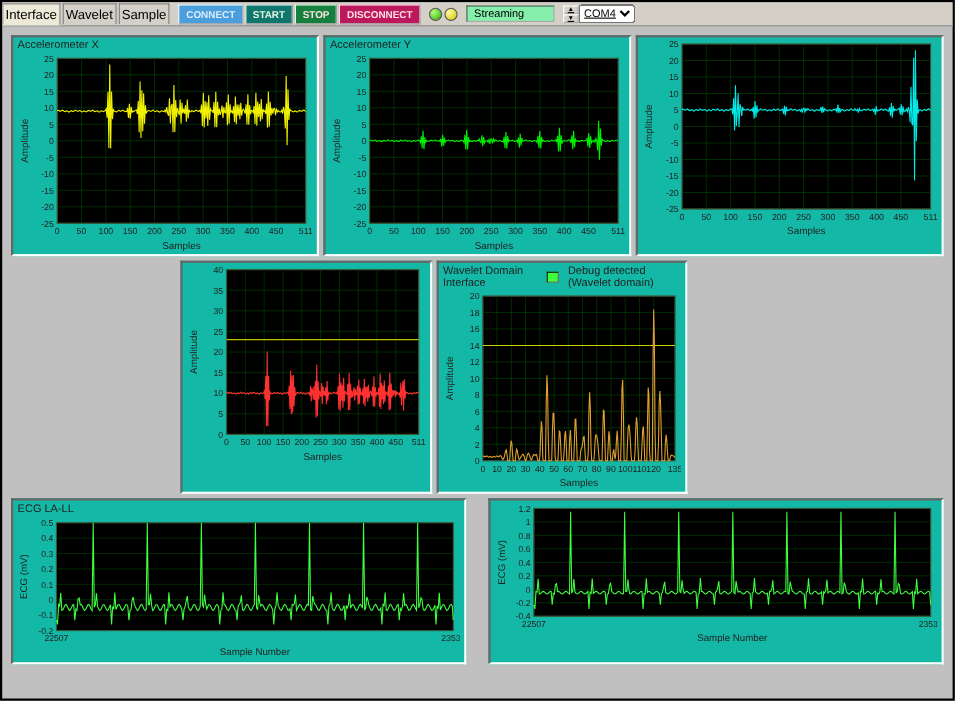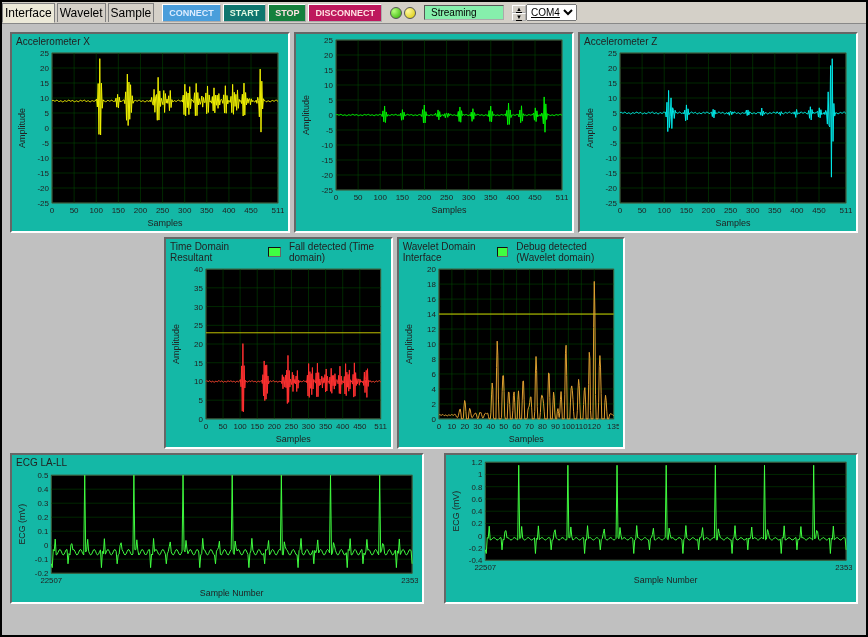--- a/index.html
+++ b/index.html
@@ -109,20 +109,23 @@
         <text x="33" y="52" text-anchor="end" font-size="8" fill="#222">10</text>
         <text x="33" y="37" text-anchor="end" font-size="8" fill="#222">15</text>
         <text x="33" y="22" text-anchor="end" font-size="8" fill="#222">20</text>
         <text x="33" y="7" text-anchor="end" font-size="8" fill="#222">25</text>
         <text x="149" y="177" text-anchor="middle" font-size="9" fill="#222">Samples</text>
         <text x="9" y="79" text-anchor="middle" font-size="9" fill="#222" transform="rotate(-90 9 79)">Amplitude</text>
         <polyline points="36,51.999999999999986 36.81003584229391,51.34949702436734 37.62007168458781,51.478885611030265 38.43010752688172,52.04894219911452 39.24014336917563,52.11854841005531 40.05017921146953,51.53777613336145 40.86021505376344,51.17402302349272 41.67025089605735,51.63903092132392 42.48028673835125,52.382011636864334 43.29032258064516,52.47889721419172 44.10035842293907,51.96385081084067 44.91039426523297,51.755383180875 45.72043010752688,52.288540162764704 46.53046594982079,52.860013304153455 47.340501792114694,52.64796288869357 48.1505376344086,51.91393481897087 48.96057347670251,51.626341855194 49.770609318996414,52.05621049110208 50.58064516129032,52.400468617579094 51.390681003584234,51.981905219907404 52.200716845878134,51.264683522248816 53.01075268817205,51.19451171237188 53.82078853046595,51.82739263921604 54.63082437275986,52.25391353539136 55.44086021505376,51.929134217628246 56.250896057347674,51.460109756548306 57.060931899641574,51.69878895110085 57.87096774193549,52.47159879930432 58.68100358422939,52.809896048550684 59.4910394265233,52.34689949030749 60.3010752688172,51.83758942316004 61.111111111111114,52.04228021560915 61.921146953405014,52.61083960047158 62.73118279569893,52.6024356915739 63.54121863799283,51.87846044933407 64.35125448028674,51.32601706848517 65.16129032258064,51.58179713949882 65.97132616487455,52.12269189044264 66.78136200716847,52.0522317036433 67.59139784946237,51.427999905714515 68.40143369175627,51.183450356043025 69.21146953405018,51.75783018160918 70.0215053763441,52.44172124569094 70.831541218638,52.39846707904215 71.6415770609319,51.86751135853228 72.45161290322581,51.78978126902085 73.26164874551972,52.40715542726376 74.07168458781362,52.89078642062391 74.88172043010752,52.54513113184716 75.69175627240143,51.82516660226513 76.50179211469535,51.67680553572441 77.31182795698925,52.165862551315385 78.12186379928315,52.40212242415733 78.93189964157706,51.8557847701569 79.74193548387098,51.36854237369106 80.55197132616487,49.954303419623585 81.36200716845877,57.99986779617281 82.17204301075269,34.509132119889486 82.9820788530466,85.43603460703935 83.7921146953405,9.62971754547192 84.6021505376344,85.99722283661288 85.41218637992831,34.14749957783184 86.22222222222223,59.27019084694669 87.03225806451613,50.74504066664943 87.84229390681003,52.03326835438797 88.65232974910394,52.12798217230129 89.46236559139786,52.68375949673319 90.27240143369175,52.53183455709933 91.08243727598565,51.76242778452746 91.89247311827957,51.328018345907736 92.70250896057348,51.69286746308356 93.51254480286738,52.17538613018374 94.32258064516128,51.96657175973367 95.13261648745521,51.32901919594984 95.94265232974911,51.217348925419685 96.75268817204301,51.88377060386905 97.56272401433692,52.47136265404771 98.37275985663082,52.207123665414954 99.18279569892474,52.53603523330297 99.99283154121864,49.159294198048656 100.80286738351253,58.19746164770119 101.61290322580646,45.36116815290981 102.42293906810036,58.898310760629116 103.23297491039426,48.12399549854078 104.04301075268818,53.09033366541823 104.85304659498208,51.94080759921037 105.66308243727599,52.42831585472098 106.47311827956989,51.75390965640622 107.28315412186379,51.144730075952 108.09318996415772,50.983203973659556 108.90322580645162,54.71587708541949 109.71326164874553,42.83476167728654 110.52329749103943,71.28575351251585 111.33333333333333,25.07664326972781 112.14336917562724,76.54583437013486 112.95340501792114,33.03914598014113 113.76344086021506,70.31517288839859 114.57347670250896,35.729257467448974 115.38351254480287,63.57432602701438 116.19354838709678,46.70670252119643 117.00358422939068,54.30936737808072 117.81362007168458,52.22588113846861 118.6236559139785,51.65004757047964 119.4336917562724,51.36307639322331 120.24372759856631,51.80531394206561 121.05376344086021,52.20443900361185 121.86379928315412,51.86559616415687 122.67383512544804,51.245574752965496 123.48387096774194,51.27642520721079 124.29390681003585,51.99816504187032 125.10394265232975,52.48861984869417 125.91397849462365,52.19611550825509 126.72401433691756,51.725100606465475 127.53405017921146,51.92681666964205 128.34408602150538,52.630409184305364 129.15412186379928,52.87635771463411 129.9641577060932,52.312533014318376 130.7741935483871,51.708959270561934 131.584229390681,51.83809654878294 132.3942652329749,52.34527917249865 133.2043010752688,52.418056077375965 134.01433691756273,51.146605459656854 134.82437275985663,52.756523831000436 135.63440860215053,48.37183558629039 136.44444444444446,54.1465574972724 137.25448028673836,56.205709017775106 138.06451612903226,40.36929951270466 138.87455197132618,63.32685702347152 139.68458781362006,47.494448047720454 140.49462365591398,45.507922581001694 141.30465949820788,71.29364251013996 142.11469534050178,28.31023958591763 142.9247311827957,71.07502247648853 143.7347670250896,41.905906811233606 144.5448028673835,57.456857912880764 145.35483870967744,49.323539924251406 146.1648745519713,52.707961895129316 146.97491039426524,55.75152292885997 147.78494623655914,41.50039173744453 148.59498207885304,63.51254720512554 149.40501792114696,44.53981891277026 150.21505376344086,54.15953681738927 151.02508960573476,50.060191941815845 151.83512544802866,54.41372778774458 152.64516129032256,46.78710018212972 153.4551971326165,61.661723870366316 154.26523297491042,41.44806833058091 155.0752688172043,58.578964835888854 155.88530465949822,50.64072891729401 156.69534050179215,52.76274655416293 157.50537634408602,52.51853206714584 158.31541218637994,51.55704683961726 159.12544802867384,51.966193140216305 159.93548387096774,52.42292726156552 160.74551971326164,52.25940483199588 161.55555555555554,51.51235385829614 162.36559139784947,51.13588010681369 163.17562724014337,51.582504288959754 163.98566308243727,52.17483081213621 164.7956989247312,52.02839509326307 165.60573476702507,51.31625933587793 166.415770609319,53.091377436681654 167.22580645161293,46.11394155329208 168.0358422939068,65.64157219683342 168.84587813620072,35.27003214266915 169.65591397849462,66.92588773920497 170.46594982078852,42.75843476011377 171.27598566308242,58.6793957281979 172.08602150537635,44.02541898030948 172.89605734767025,65.61261879340442 173.70609318996415,37.68726015629096 174.51612903225808,59.77164218862089 175.32616487455198,49.94533906810909 176.13620071684588,51.66228038713727 176.94623655913978,51.69300189353143 177.7562724014337,53.59698231500386 178.56630824372758,43.745096462631025 179.3763440860215,66.77539278317258 180.18637992831543,34.433099775816714 180.9964157706093,66.6638320224416 181.80645161290323,43.52055378859407 182.61648745519713,56.02280383262661 183.42652329749106,49.74588391828213 184.23655913978493,55.36314907584182 185.04659498207886,52.539485739838 185.85663082437276,46.99477802466568 186.66666666666666,58.137199649205186 187.47670250896059,48.41351194212247 188.28673835125448,53.24370339346572 189.09677419354838,53.650602140383825 189.90681003584228,43.92877523563631 190.7168458781362,64.74111637771315 191.5268817204301,36.95658158778048 192.336917562724,63.47291445531499 193.1469534050179,45.9308370783818 193.95698924731184,53.076424632137545 194.76702508960574,51.834859195197396 195.57706093189964,54.19010305642857 196.38709677419357,47.53277339482317 197.19713261648744,61.92189606182467 198.00716845878136,38.833888057169915 198.81720430107526,63.84197893683468 199.62724014336916,46.02808225507762 200.4372759856631,56.26645028582426 201.247311827957,46.128356784829606 202.05734767025092,59.35864798166453 202.8673835125448,44.53439286195466 203.67741935483872,56.057186441489236 204.48745519713262,51.24283805482105 205.29749103942652,50.26719293162395 206.10752688172042,51.645125615160595 206.91756272401435,54.404956727079124 207.72759856630825,45.84108331059252 208.53763440860214,64.07778824374245 209.34767025089607,36.73349496216777 210.15770609318994,64.29544419252763 210.96774193548387,46.48851222116737 211.77777777777777,54.87929511647205 212.5878136200717,51.446090099331286 213.39784946236557,51.73242352737422 214.2078853046595,53.377932069569184 215.01792114695343,47.33517450775837 215.8279569892473,63.701281946710054 216.63799283154123,35.33470502995253 217.44802867383513,65.29841121536253 218.25806451612902,43.2951172929901 219.06810035842292,57.40272195871657 219.87813620071685,45.29944270180431 220.68817204301075,61.34989593385579 221.49820788530465,40.92695987765734 222.30824372759858,59.351784485759026 223.11827956989248,50.36340643656327 223.92831541218638,52.439453212523304 224.73835125448028,51.56072996192303 225.5483870967742,54.526258170966216 226.35842293906808,45.165881018421175 227.168458781362,67.02813229734114 227.9784946236559,34.108289047838525 228.7885304659498,66.12087544545878 229.59856630824373,43.494232466130896 230.40860215053763,55.96088573146916 231.21863799283156,49.22385570383166 232.02867383512543,54.26099157222609 232.83870967741936,50.06782353336426 233.64874551971326,49.72058046955078 234.45878136200716,55.730195582388916 235.2688172043011,49.7842236800777 236.078853046595,52.85124939246903 236.88888888888889,51.42726064771341 237.69892473118279,52.422155018187496 238.5089605734767,52.86356575234656 239.3189964157706,52.73161281281314 240.1290322580645,51.07259721218415 240.9390681003584,54.349756733786734 241.74910394265234,48.261225604906556 242.55913978494624,51.63509598328726 243.36917562724014,67.87927329756322 244.17921146953407,20.110450662718478 244.98924731182794,83.12332506841722 245.79928315412187,32.184947890554014 246.60931899641577,59.97493322784247 247.41935483870967,49.73500748157609 248.2293906810036,51.65820056373214 249.0394265232975,51.65957139820259 249.84946236559142,52.48038749589378 250.6594982078853,52.695928519747824 251.46953405017922,52.188367495095534 252.27956989247312,51.81537116991079 253.08960573476702,52.18461915220851 253.89964157706092,52.752550540616895 254.70967741935485,52.62103540537615 255.51971326164875,51.86208479814424 256.3297491039426,51.428685012695766 257.13978494623655,51.78017384066503 257.9498207885305,52.233075442576336 258.7598566308244,51.98520567778512 259.5698924731183,51.30964373946266 260.3799283154122,51.16685842215246 261.1899641577061,51.80157537010484 262,52.379442610496554" fill="none" stroke="#f0f000" stroke-width="1"></polyline>
       </svg>
   </div>
   <div class="panel">
+    <div class="panel-title">
+        <span>Accelerometer Y</span>
+      </div>
     <svg class="plot" id="plot-accel_y" height="180" viewBox="0 0 268 180">
         <rect x="36" y="4" width="226" height="150" fill="#000000" stroke="#666"></rect>
         <line x1="36" x2="36" y1="4" y2="154" stroke="#005000" stroke-width="0.5"></line>
         <line x1="58.11350293542074" x2="58.11350293542074" y1="4" y2="154" stroke="#005000" stroke-width="0.5"></line>
         <line x1="80.22700587084148" x2="80.22700587084148" y1="4" y2="154" stroke="#005000" stroke-width="0.5"></line>
         <line x1="102.34050880626222" x2="102.34050880626222" y1="4" y2="154" stroke="#005000" stroke-width="0.5"></line>
         <line x1="124.45401174168298" x2="124.45401174168298" y1="4" y2="154" stroke="#005000" stroke-width="0.5"></line>
         <line x1="146.5675146771037" x2="146.5675146771037" y1="4" y2="154" stroke="#005000" stroke-width="0.5"></line>
         <line x1="168.68101761252444" x2="168.68101761252444" y1="4" y2="154" stroke="#005000" stroke-width="0.5"></line>
         <line x1="190.79452054794518" x2="190.79452054794518" y1="4" y2="154" stroke="#005000" stroke-width="0.5"></line>
@@ -161,23 +164,20 @@
         <text x="33" y="52" text-anchor="end" font-size="8" fill="#222">10</text>
         <text x="33" y="37" text-anchor="end" font-size="8" fill="#222">15</text>
         <text x="33" y="22" text-anchor="end" font-size="8" fill="#222">20</text>
         <text x="33" y="7" text-anchor="end" font-size="8" fill="#222">25</text>
         <text x="149" y="177" text-anchor="middle" font-size="9" fill="#222">Samples</text>
         <text x="9" y="79" text-anchor="middle" font-size="9" fill="#222" transform="rotate(-90 9 79)">Amplitude</text>
         <polyline points="36,79 36.81003584229391,78.45791418697277 37.62007168458781,78.56573800919189 38.43010752688172,79.04078516592877 39.24014336917563,79.09879034171279 40.05017921146953,78.61481344446788 40.86021505376344,78.3116858529106 41.67025089605735,78.69919243443661 42.48028673835125,79.31834303072027 43.29032258064516,79.39908101182644 44.10035842293907,78.96987567570056 44.91039426523297,78.79615265072917 45.72043010752688,79.24045013563725 46.53046594982079,79.71667775346121 47.340501792114694,79.5399690739113 48.1505376344086,78.92827901580905 48.96057347670251,78.68861821266165 49.770609318996414,79.0468420759184 50.58064516129032,79.33372384798258 51.390681003584234,78.98492101658951 52.200716845878134,78.38723626854068 53.01075268817205,78.3287597603099 53.82078853046595,78.85616053268002 54.63082437275986,79.21159461282616 55.44086021505376,78.94094518135685 56.250896057347674,78.55009146379024 57.060931899641574,78.74899079258402 57.87096774193549,79.39299899942026 58.68100358422939,79.67491337379222 59.4910394265233,79.28908290858959 60.3010752688172,78.86465785263336 61.111111111111114,79.03523351300761 61.921146953405014,79.50903300039298 62.73118279569893,79.50202974297825 63.54121863799283,78.89871704111172 64.35125448028674,78.43834755707097 65.16129032258064,78.65149761624902 65.97132616487455,79.10224324203553 66.78136200716847,79.04352641970274 67.59139784946237,78.5233332547621 68.40143369175627,78.31954196336919 69.21146953405018,78.79819181800764 70.0215053763441,79.36810103807578 70.831541218638,79.33205589920179 71.6415770609319,78.88959279877689 72.45161290322581,78.82481772418404 73.26164874551972,79.33929618938646 74.07168458781362,79.7423220171866 74.88172043010752,79.45427594320596 75.69175627240143,78.85430550188761 76.50179211469535,78.73067127977033 77.31182795698925,79.13821879276281 78.12186379928315,79.33512093479865 78.93189964157706,78.88946882170166 79.74193548387098,78.32628173085429 80.55197132616487,78.44028772071191 81.36200716845877,78.61919096531425 82.17204301075269,80.60768739404104 82.9820788530466,74.8892825658256 83.7921146953405,85.81584731330155 84.6021505376344,69.96947084216522 85.41218637992831,86.55099099079769 86.22222222222223,75.94664970026646 87.03225806451613,80.43647204659949 87.84229390681003,78.58657027245837 88.65232974910394,79.15412306524091 89.46236559139786,79.56749632036775 90.27240143369175,79.44310582487608 91.08243727598565,78.80202315377288 91.89247311827957,78.44001528825646 92.70250896057348,78.7440562192363 93.51254480286738,79.14615510848644 94.32258064516128,78.97214313311137 95.13261648745521,78.4408493299582 95.94265232974911,78.34840136273658 96.75268817204301,78.89931784622215 97.56272401433692,79.39807015290822 98.37275985663082,79.26695032215213 99.18279569892474,78.67546977831286 99.99283154121864,79.6212533755824 100.80286738351253,77.131980552653 101.61290322580646,84.25404608424272 102.42293906810036,73.63551194888718 103.23297491039426,83.56361829252582 104.04301075268818,76.17647344759014 104.85304659498208,80.1659754401522 105.66308243727599,79.09242096265886 106.47311827956989,78.82319113021565 107.28315412186379,78.28968577155104 108.09318996415772,78.46972447763342 108.90322580645162,79.0249654517849 109.71326164874553,79.16433905571722 110.52329749103943,78.75360769540855 111.33333333333333,78.50649698007196 112.14336917562724,78.92373756445505 112.95340501792114,79.54071942926062 113.76344086021506,79.58829847296387 114.57347670250896,79.10135856727202 115.38351254480287,78.85355120534459 116.19354838709678,79.21573517773429 117.00358422939068,79.61160911759114 117.81362007168458,79.36817976902167 118.6236559139785,78.71476988149028 119.4336917562724,78.45544309978516 120.24372759856631,78.90830467828998 121.05376344086021,78.73626657657998 121.86379928315412,80.6702463068471 122.67383512544804,73.55281061380546 123.48387096774194,86.96697147085533 124.29390681003585,69.02858730346368 125.10394265232975,86.89587901731602 125.91397849462365,75.63236023655864 126.72401433691756,79.7445091353253 127.53405017921146,78.82016583815188 128.34408602150538,79.51489886063825 129.15412186379928,79.73644111689227 129.9641577060932,79.25943553709513 130.7741935483871,78.75746605880161 131.584229390681,78.86475003678632 132.3942652329749,79.2920402835458 133.2043010752688,79.31174228999001 134.01433691756273,78.48892644036206 134.82437275985663,78.95312179715646 135.63440860215053,77.26736495756116 136.44444444444446,79.93885433982591 137.25448028673836,80.81278549282693 138.06451612903226,73.93453620805006 138.87455197132618,83.83317085934296 139.68458781362006,75.58291521481479 140.49462365591398,80.97978014311138 141.30465949820788,79.15322760456783 142.11469534050178,79.11976973514588 142.9247311827957,78.6459634922775 143.7347670250896,80.14719693363341 144.5448028673835,77.71566823391208 145.35483870967744,81.80599241270542 146.1648745519713,77.33397501178891 146.97491039426524,77.39681820537794 147.78494623655914,81.3200251391211 148.59498207885304,77.32100042478368 149.40501792114696,79.60834758931095 150.21505376344086,78.0963905058542 151.02508960573476,78.50205055307856 151.83512544802866,79.08619117482472 152.64516129032256,79.39537570784755 153.4551971326165,79.07016445189426 154.26523297491042,78.7380921602453 155.0752688172043,79.02020123135794 155.88530465949822,79.62024966991034 156.69534050179215,79.49795877610212 157.50537634408602,80.21002817899101 158.31541218637994,75.43161748968811 159.12544802867384,85.50513708053414 159.93548387096774,70.96009232450535 160.74551971326164,86.25019180302849 161.55555555555554,74.71619600755938 162.36559139784947,79.68735061642283 163.17562724014337,78.31836260152582 163.98566308243727,79.18800051722906 164.7956989247312,79.03804765823259 165.60573476702507,78.58497150226113 166.415770609319,78.54679561511882 167.22580645161293,79.12538621184152 168.0358422939068,79.61335867117414 168.84587813620072,79.48750172248019 169.65591397849462,78.64266754074035 170.46594982078852,80.16377477071663 171.27598566308242,76.10694827747315 172.08602150537635,85.3876284354685 172.89605734767025,72.68621824837619 173.70609318996415,83.22126498381992 174.51612903225808,76.58894448147069 175.32616487455198,79.42673045390373 176.13620071684588,79.17227375658402 176.94623655913978,78.66590763045994 177.7562724014337,78.29200038922963 178.56630824372758,78.54286899514547 179.3763440860215,79.17178134109194 180.18637992831543,79.36246467889015 180.9964157706093,78.97698024603243 181.80645161290323,78.72643959648659 182.61648745519713,79.11056170182023 183.42652329749106,79.6676263678746 184.23655913978493,79.63722287329259 185.04659498207886,79.06699244259396 185.85663082437276,78.73659055471067 186.66666666666666,79.09201280350763 187.47670250896059,79.06272385640456 188.28673835125448,80.5568041811809 189.09677419354838,74.57758165144267 189.90681003584228,85.48257749301405 190.7168458781362,70.11911359895568 191.5268817204301,85.97427738798893 192.336917562724,75.46902765606312 193.1469534050179,79.65834397683764 193.95698924731184,78.37077038369745 194.76702508960574,79.24796052396394 195.57706093189964,79.62643119735912 196.38709677419357,79.34682250503498 197.19713261648744,78.8953146617635 198.00716845878136,78.98808601142333 198.81720430107526,79.49128337867364 199.62724014336916,79.61635821187951 200.4372759856631,79.0824772136188 201.247311827957,78.54115326136132 202.05734767025092,78.6394568660944 202.8673835125448,79.09166510426807 203.67741935483872,79.11559235429861 204.48745519713262,78.64150633690859 205.29749103942652,77.92739578278689 206.10752688172042,80.27430752969342 206.91756272401435,74.34976790964762 207.72759856630825,88.69933706516883 208.53763440860214,67.11186559892194 209.34767025089607,88.44852927152056 210.15770609318994,73.93252451393192 210.96774193548387,81.59618922744505 211.77777777777777,79.12734785922046 212.5878136200717,79.04637052060376 213.39784946236557,78.75898492866868 214.2078853046595,79.13528461986506 215.01792114695343,79.41801195892745 215.8279569892473,79.05395859638358 216.63799283154123,78.42559176486569 217.44802867383513,78.42670418453906 218.25806451612902,78.38133943189828 219.06810035842292,81.02322612902631 219.87813620071685,74.02608958703061 220.68817204301075,86.69286602233751 221.49820788530465,69.7829201310571 222.30824372759858,85.12582161253886 223.11827956989248,77.63983297639989 223.92831541218638,79.30722271799446 224.73835125448028,79.09424847627004 225.5483870967742,78.9659691840243 226.35842293906808,79.58767894825301 227.168458781362,79.57363371549694 227.9784946236559,78.98142290592816 228.7885304659498,78.52191601402909 229.59856630824373,78.72277101255855 230.40860215053763,79.16769031714318 231.21863799283156,78.98750376695791 232.02867383512543,78.6659524704921 232.83870967741936,78.40993349071582 233.64874551971326,76.96908457941308 234.45878136200716,84.20577242506383 235.2688172043011,71.86335746503879 236.078853046595,85.58215559573112 236.88888888888889,74.7966477545315 237.69892473118279,80.82253965825333 238.5089605734767,79.35070583482631 239.3189964157706,79.62942041577733 240.1290322580645,78.44386652683454 240.9390681003584,80.25341108981273 241.74910394265234,76.98053762641811 242.55913978494624,78.93292940358455 243.36917562724014,87.87823285348685 244.17921146953407,60.9374873327921 244.98924731182794,96.23626594464477 245.79928315412187,67.88227378166584 246.60931899641577,83.51653512190332 247.41935483870967,77.6585217795739 248.2293906810036,78.62331509195974 249.0394265232975,78.72648334918206 249.84946236559142,79.39958138922977 250.6594982078853,79.57994043312318 251.46953405017922,79.15697291257962 252.27956989247312,78.84614264159232 253.08960573476702,79.1538492935071 253.89964157706092,79.62712545051409 254.70967741935485,79.51752950448014 255.51971326164875,78.88507066512022 256.3297491039426,78.52390417724646 257.13978494623655,78.81681153388752 257.9498207885305,79.19422953548028 258.7598566308244,78.98767139815425 259.5698924731183,78.42470311621891 260.3799283154122,78.30571535179371 261.1899641577061,78.83464614175405 262,79.31620217541379" fill="none" stroke="#00f000" stroke-width="1"></polyline>
       </svg>
   </div>
   <div class="panel">
-    <div class="panel-title">
-        <span>Accelerometer Z</span>
-      </div>
     <svg class="plot" id="plot-accel_z" height="180" viewBox="0 0 268 180">
         <rect x="36" y="4" width="226" height="150" fill="#000000" stroke="#666"></rect>
         <line x1="36" x2="36" y1="4" y2="154" stroke="#005000" stroke-width="0.5"></line>
         <line x1="58.11350293542074" x2="58.11350293542074" y1="4" y2="154" stroke="#005000" stroke-width="0.5"></line>
         <line x1="80.22700587084148" x2="80.22700587084148" y1="4" y2="154" stroke="#005000" stroke-width="0.5"></line>
         <line x1="102.34050880626222" x2="102.34050880626222" y1="4" y2="154" stroke="#005000" stroke-width="0.5"></line>
         <line x1="124.45401174168298" x2="124.45401174168298" y1="4" y2="154" stroke="#005000" stroke-width="0.5"></line>
         <line x1="146.5675146771037" x2="146.5675146771037" y1="4" y2="154" stroke="#005000" stroke-width="0.5"></line>
         <line x1="168.68101761252444" x2="168.68101761252444" y1="4" y2="154" stroke="#005000" stroke-width="0.5"></line>
         <line x1="190.79452054794518" x2="190.79452054794518" y1="4" y2="154" stroke="#005000" stroke-width="0.5"></line>
@@ -219,26 +219,20 @@
         <text x="33" y="7" text-anchor="end" font-size="8" fill="#222">25</text>
         <text x="149" y="177" text-anchor="middle" font-size="9" fill="#222">Samples</text>
         <text x="9" y="79" text-anchor="middle" font-size="9" fill="#222" transform="rotate(-90 9 79)">Amplitude</text>
         <polyline points="36,64 36.81003584229391,63.241079861761875 37.62007168458781,63.392033212868654 38.43010752688172,64.05709923230029 39.24014336917563,64.13830647839788 40.05017921146953,63.46073882225504 40.86021505376344,63.03636019407483 41.67025089605735,63.57886940821126 42.48028673835125,64.4456802430084 43.29032258064516,64.55871341655701 44.10035842293907,63.95782594598079 44.91039426523297,63.71461371102083 45.72043010752688,64.33663018989215 46.53046594982079,65.00334885484571 47.340501792114694,64.75595670347582 48.1505376344086,63.89959062213268 48.96057347670251,63.56406549772632 49.770609318996414,64.06557890628577 50.58064516129032,64.4672133871756 51.390681003584234,63.97888942322531 52.200716845878134,63.14213077595697 53.01075268817205,63.06026366443386 53.82078853046595,63.79862474575205 54.63082437275986,64.2962324579566 55.44086021505376,63.91732325389961 56.250896057347674,63.370128049306345 57.060931899641574,63.64858710961765 57.87096774193549,64.55019859918835 58.68100358422939,64.94487872330913 59.4910394265233,64.40471607202542 60.3010752688172,63.810520993686694 61.111111111111114,64.04932691821068 61.921146953405014,64.71264620055017 62.73118279569893,64.70284164016957 63.54121863799283,63.858203857556404 64.35125448028674,63.213686579899374 65.16129032258064,63.51209666274863 65.97132616487455,64.14314053884974 66.78136200716847,64.06093698758383 67.59139784946237,63.33266655666692 68.40143369175627,63.047358748716874 69.21146953405018,63.71746854521069 70.0215053763441,64.51534145330609 70.831541218638,64.46487825888252 71.6415770609319,63.845429918287664 72.45161290322581,63.75474481385767 73.26164874551972,64.47501466514105 74.07168458781362,65.03925082406124 74.88172043010752,64.63598632048836 75.69175627240143,63.79602770264266 76.50179211469535,63.622939791678476 77.31182795698925,64.19350630986796 78.12186379928315,64.46916930871811 78.93189964157706,63.84553322407895 79.74193548387098,63.051209277450724 80.55197132616487,63.27778500331105 81.36200716845877,63.05287372402654 82.17204301075269,68.03433805869426 82.9820788530466,53.256099533180574 83.7921146953405,82.56693934487443 84.6021505376344,41.42008609365017 85.41218637992831,78.59666510529708 86.22222222222223,67.2359291622253 87.03225806451613,48.84881252599787 87.84229390681003,79.5400656251253 88.65232974910394,58.706298004069026 89.46236559139786,61.33832809957653 90.27240143369175,69.4565831787481 91.08243727598565,61.22193601670291 91.89247311827957,63.9505314231139 92.70250896057348,63.5075879854723 93.51254480286738,64.2203543635618 94.32258064516128,63.959794737270244 95.13261648745521,63.21718906194147 95.94265232974911,63.087761907831236 96.75268817204301,63.85902776383605 97.56272401433692,64.55729286889738 98.37275985663082,64.37520689263681 99.18279569892474,63.53098881620076 99.99283154121864,64.9445639102092 100.80286738351253,61.154394648825985 101.61290322580646,71.80637488785914 102.42293906810036,55.917303735429286 103.23297491039426,70.865776756462 104.04301075268818,59.78568317688641 104.85304659498208,65.72668494512365 105.66308243727599,64.10709856324846 106.47311827956989,63.75587821151707 107.28315412186379,63.00523050541685 108.09318996415772,63.25763320467432 108.90322580645162,64.03495163249885 109.71326164874553,64.23007467800412 110.52329749103943,63.65505077357196 111.33333333333333,63.30909577210073 112.14336917562724,63.89323259023709 112.95340501792114,64.75700720096488 113.76344086021506,64.8236178621494 114.57347670250896,64.14190199418083 115.38351254480287,63.794971687482416 116.19354838709678,64.30202924882799 117.00358422939068,64.8562527646276 117.81362007168458,64.51545167663033 118.6236559139785,63.600007128415555 119.4336917562724,63.24772520146793 120.24372759856631,63.77446706324392 121.05376344086021,64.23851217088053 121.86379928315412,63.84319552484966 122.67383512544804,63.11983721179308 123.48387096774194,63.15399080236672 124.29390681003585,64.0127338634955 125.10394265232975,64.49594214947882 125.91397849462365,64.43244445542655 126.72401433691756,63.51971098995989 127.53405017921146,63.13551123157481 128.34408602150538,67.63006460855925 129.15412186379928,60.29141693166436 129.9641577060932,68.88083826026725 130.7741935483871,60.955256884953315 131.584229390681,64.85622213255002 132.3942652329749,64.1503411567465 133.2043010752688,64.4291577093395 134.01433691756273,63.55979932553409 134.82437275985663,62.98647663459401 135.63440860215053,63.381480363832495 136.44444444444446,64.12502605300207 137.25448028673836,64.15652802346514 138.06451612903226,63.53047451320488 138.87455197132618,63.322634566078236 139.68458781362006,64.03258820668823 140.49462365591398,64.82568958386469 141.30465949820788,64.72376864265811 142.11469534050178,64.0558651808912 142.9247311827957,63.66128696586621 143.7347670250896,65.06250405777344 144.5448028673835,63.44903378314825 145.35483870967744,66.2867169054836 146.1648745519713,62.51613642353564 146.97491039426524,62.47588864269866 147.78494623655914,65.69544771997393 148.59498207885304,62.853624715864484 149.40501792114696,64.32304246432815 150.21505376344086,62.87903452984362 151.02508960573476,63.27763550190953 151.83512544802866,64.12355203133099 152.64516129032256,64.55330930027678 153.4551971326165,64.09823023265197 154.26523297491042,63.633826153284545 155.0752688172043,64.02712632176787 155.88530465949822,64.84539043437935 156.69534050179215,64.97040949794096 157.50537634408602,64.22578258035325 158.31541218637994,63.6346634909779 159.12544802867384,63.925969326295885 159.93548387096774,64.52700635674879 160.74551971326164,64.12412725069157 161.55555555555554,64.13813681488504 162.36559139784947,61.158917489848776 163.17562724014337,66.58696888449936 163.98566308243727,60.9493799550434 164.7956989247312,66.07622766610716 165.60573476702507,62.84009496997936 166.415770609319,63.2872232638441 167.22580645161293,64.30154392204763 168.0358422939068,64.81882996664883 168.84587813620072,64.6223185460431 169.65591397849462,63.927271579488234 170.46594982078852,63.89506601376692 171.27598566308242,64.56681396077663 172.08602150537635,64.88941341246381 172.89605734767025,64.26395237895404 173.70609318996415,63.38369117701839 174.51612903225808,63.439022934595855 175.32616487455198,64.18429337219737 176.13620071684588,63.13786664145768 176.94623655913978,66.32458149892275 177.7562724014337,59.01493274412262 178.56630824372758,66.9524638122107 179.3763440860215,62.15800265381631 180.18637992831543,65.29598935082018 180.9964157706093,63.7714902842026 181.80645161290323,63.64919332057514 182.61648745519713,64.15132045417998 183.42652329749106,64.93492034289821 184.23655913978493,64.89211202260961 185.04659498207886,64.09340244798315 185.85663082437276,63.63806426279491 186.66666666666666,64.05757999305058 187.47670250896059,64.55512680602457 188.28673835125448,64.19758797921723 189.09677419354838,63.310351963703894 189.90681003584228,63.02512345041923 190.7168458781362,63.667837563930235 191.5268817204301,64.13957407894549 192.336917562724,64.2560223726859 193.1469534050179,62.69177884658836 193.95698924731184,64.01934998681817 194.76702508960574,64.64173703632412 195.57706093189964,63.340391653630036 196.38709677419357,66.36466637677728 197.19713261648744,62.59711974890838 198.00716845878136,64.4994834424284 198.81720430107526,64.55212957545727 199.62724014336916,64.88612501059801 200.4372759856631,64.11285748482483 201.247311827957,63.357807832003445 202.05734767025092,63.495239612532174 202.8673835125448,64.1285378633351 203.67741935483872,64.16453898701012 204.48745519713262,63.44066906584804 205.29749103942652,62.9777870373383 206.10752688172042,63.48998528360315 206.91756272401435,64.33389442294825 207.72759856630825,64.43127149773207 208.53763440860214,63.883287034761565 209.34767025089607,63.3960384502671 210.15770609318994,65.20030666636374 210.96774193548387,62.70981111100184 211.77777777777777,68.44706797931575 212.5878136200717,60.47006124640511 213.39784946236557,65.35147916279385 214.2078853046595,64.24399846314304 215.01792114695343,64.02803538446994 215.8279569892473,64.40935117618575 216.63799283154123,63.10374686958852 217.44802867383513,63.109218089325594 218.25806451612902,63.78294931337372 219.06810035842292,64.23709311380499 219.87813620071685,63.82037010984479 220.68817204301075,63.252822223315434 221.49820788530465,63.537223823612834 222.30824372759858,64.42496905311292 223.11827956989248,64.81680643644006 223.92831541218638,64.94066093488247 224.73835125448028,61.454243214284176 225.5483870967742,69.27691747054777 226.35842293906808,57.74734419286233 227.168458781362,70.93846866484249 227.9784946236559,60.4970348228795 228.7885304659498,64.62570436194314 229.59856630824373,63.29553974305486 230.40860215053763,64.27569673300539 231.21863799283156,64.02463070786028 232.02867383512543,63.43005111570724 232.83870967741936,63.08768664943332 233.64874551971326,62.303968683375544 234.45878136200716,68.09095671193161 235.2688172043011,58.805986541572864 236.078853046595,68.81245038260815 236.88888888888889,60.695192673510164 237.69892473118279,65.56772804266988 238.5089605734767,64.73841214058606 239.3189964157706,64.83068726531474 240.1290322580645,63.27813929844035 240.9390681003584,65.58934354493168 241.74910394265234,61.42911132407909 242.55913978494624,63.98251045278053 243.36917562724014,75.12101016215365 244.17921146953407,42.85126519536004 244.98924731182794,76.35235629977767 245.79928315412187,77.93232237825467 246.60931899641577,16.581003535184777 247.41935483870967,128.15807883906848 248.2293906810036,9.72540017021251 249.0394265232975,92.42862458734362 249.84946236559142,54.45557905096939 250.6594982078853,67.09927190593528 251.46953405017922,63.89485960514391 252.27956989247312,63.81154734968479 253.08960573476702,64.21440706352668 253.89964157706092,64.8779756307197 254.70967741935485,64.72454130627217 255.51971326164875,63.83909893116831 256.3297491039426,63.33346584814504 257.13978494623655,63.743536147442526 257.9498207885305,64.2719213496724 258.7598566308244,63.98273995741597 259.5698924731183,63.194584362706465 260.3799283154122,63.02800149251121 261.1899641577061,63.76850459845565 262,64.4426830455793" fill="none" stroke="#00e8e8" stroke-width="1"></polyline>
       </svg>
   </div>
 
   <div class="row2">
     <div class="spacer"></div>
     <div class="panel">
-      <div class="panel-title">
-        <span>Time Domain Resultant</span>
-        <span style="flex:1"></span>
-        <span class="swatch" style="background:#40ff40"></span>
-        <span>Fall detected (Time domain)</span>
-      </div>
       <svg class="plot" id="plot-time_res" height="180" viewBox="0 0 217 180">
           <rect x="36" y="4" width="175" height="150" fill="#000000" stroke="#666"></rect>
           <line x1="36" x2="36" y1="4" y2="154" stroke="#005000" stroke-width="0.5"></line>
           <line x1="53.12328767123287" x2="53.12328767123287" y1="4" y2="154" stroke="#005000" stroke-width="0.5"></line>
           <line x1="70.24657534246575" x2="70.24657534246575" y1="4" y2="154" stroke="#005000" stroke-width="0.5"></line>
           <line x1="87.36986301369862" x2="87.36986301369862" y1="4" y2="154" stroke="#005000" stroke-width="0.5"></line>
           <line x1="104.4931506849315" x2="104.4931506849315" y1="4" y2="154" stroke="#005000" stroke-width="0.5"></line>
           <line x1="121.61643835616438" x2="121.61643835616438" y1="4" y2="154" stroke="#005000" stroke-width="0.5"></line>
           <line x1="138.73972602739724" x2="138.73972602739724" y1="4" y2="154" stroke="#005000" stroke-width="0.5"></line>
           <line x1="155.86301369863014" x2="155.86301369863014" y1="4" y2="154" stroke="#005000" stroke-width="0.5"></line>

